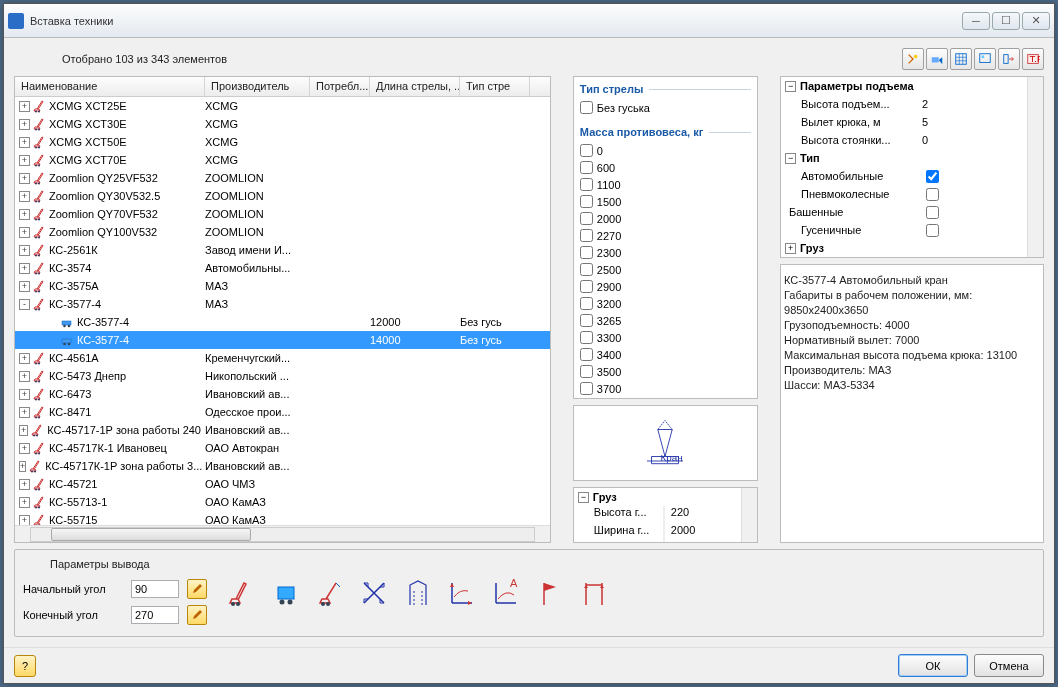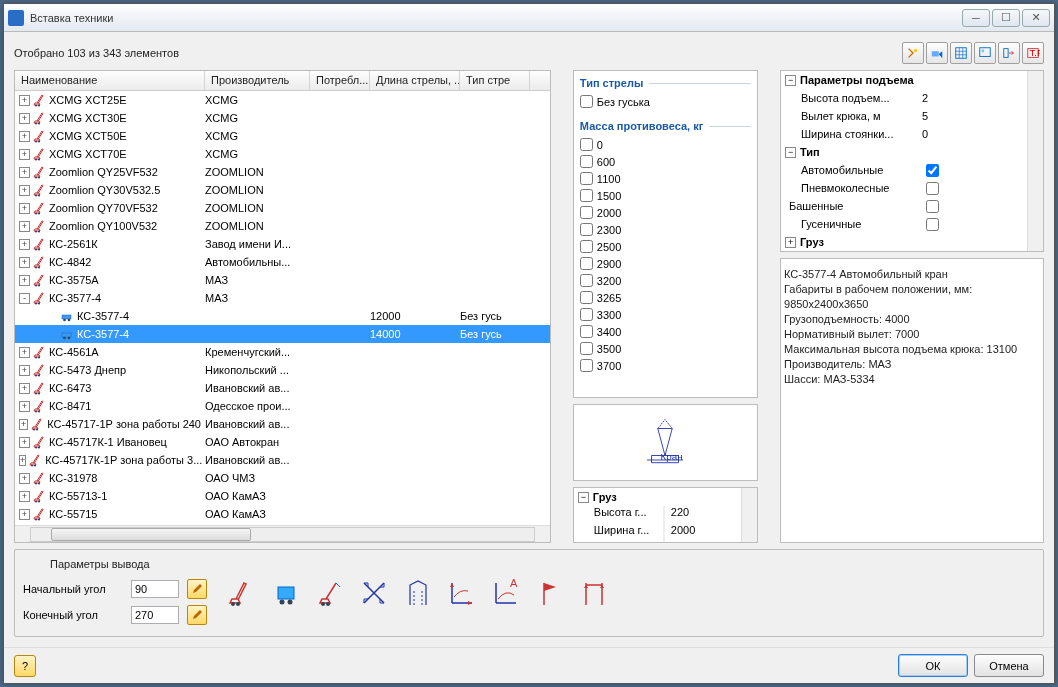--- a/index.html
+++ b/index.html
@@ -1,24 +1,24 @@
 <!DOCTYPE html>
 <html><head>
 <meta charset="utf-8">
 <style>
 * { box-sizing: border-box; font-family: Tahoma, Arial, sans-serif; font-size: 11px; }
 body { margin: 0; background: #4d6a88; padding: 3px; }
 .window { background: #f0f0f0; border: 1px solid #555; width: 1052px; height: 681px; display: flex; flex-direction: column; box-shadow: 0 0 8px rgba(0,0,0,.3); }
-.titlebar { background: linear-gradient(#fdfdfd,#e3e9f0); height: 28px; display: flex; align-items: center; padding: 0 4px; border-bottom: 1px solid #bbb; }
+.titlebar { background: linear-gradient(#fdfdfd,#e3e9f0); height: 34px; display: flex; align-items: center; padding: 0 4px; border-bottom: 1px solid #bbb; }
 .titlebar .icon { width: 16px; height: 16px; background: #2a6dc7; margin-right: 6px; border-radius: 2px; }
 .titlebar .title { flex: 1; color: #333; }
 .winbtns { display: flex; gap: 2px; }
 .winbtn { width: 28px; height: 18px; background: linear-gradient(#f5f8fb,#dfe6ef); border: 1px solid #9aa; border-radius: 3px; display: flex; align-items: center; justify-content: center; color: #555; cursor: pointer; font-family: Arial; }
 .content { flex: 1; padding: 10px; display: flex; flex-direction: column; gap: 6px; overflow: hidden; }
-.topbar { display: flex; align-items: center; }
+.topbar { display: flex; align-items: center; margin-left: 48px; }
 .status { color: #222; }
 .toolbtns { margin-left: auto; display: flex; gap: 2px; }
 .tbtn { width: 22px; height: 22px; border: 1px solid #a0a0a0; background: linear-gradient(#fdfdfd,#e6e6e6); border-radius: 2px; cursor: pointer; display:flex; align-items:center; justify-content:center; }
 .tbtn svg { width:14px; height:14px; }
 .main { flex: 1; display: flex; gap: 22px; min-height: 0; }
 .col1 { width: 545px; display: flex; flex-direction: column; border: 1px solid #bcbcbc; background: #fff; }
 .theadrow { display: flex; background: linear-gradient(#fdfdfd,#ececec); border-bottom: 1px solid #ccc; height: 20px; }
 .th { border-right: 1px solid #d4d4d4; padding: 3px 6px; color: #222; overflow: hidden; white-space: nowrap; }
 .c-name { width: 190px; } .c-man { width: 105px; } .c-pot { width: 60px; } .c-len { width: 90px; } .c-typ { width: 70px; }
 .tbody { flex: 1; overflow: hidden; }
@@ -297,21 +297,21 @@
             <div class="trow">
               <div class="cell c-name" style="display:flex;align-items:center;">
                 <div class="exp">+</div>
                 <span class="ric">
                   <svg viewBox="0 0 14 14">
                     <path d="M1 12h6l-1-2h-4zM4 10l5-8 1 .5-5 8" stroke="#c33" fill="none" stroke-width="1"></path>
                     <circle cx="3" cy="12.5" r="1" fill="#336"></circle>
                     <circle cx="6" cy="12.5" r="1" fill="#336"></circle>
                   </svg>
                 </span>
-                <span>КС-4842</span>
+                <span>КС-3574</span>
               </div>
               <div class="cell c-man">Автомобильны...</div>
               <div class="cell c-pot"></div>
               <div class="cell c-len"></div>
               <div class="cell c-typ"></div>
             </div>
             <div class="trow">
               <div class="cell c-name" style="display:flex;align-items:center;">
                 <div class="exp">+</div>
                 <span class="ric">
@@ -501,21 +501,21 @@
             <div class="trow">
               <div class="cell c-name" style="display:flex;align-items:center;">
                 <div class="exp">+</div>
                 <span class="ric">
                   <svg viewBox="0 0 14 14">
                     <path d="M1 12h6l-1-2h-4zM4 10l5-8 1 .5-5 8" stroke="#c33" fill="none" stroke-width="1"></path>
                     <circle cx="3" cy="12.5" r="1" fill="#336"></circle>
                     <circle cx="6" cy="12.5" r="1" fill="#336"></circle>
                   </svg>
                 </span>
-                <span>КС-31978</span>
+                <span>КС-45721</span>
               </div>
               <div class="cell c-man">ОАО ЧМЗ</div>
               <div class="cell c-pot"></div>
               <div class="cell c-len"></div>
               <div class="cell c-typ"></div>
             </div>
             <div class="trow">
               <div class="cell c-name" style="display:flex;align-items:center;">
                 <div class="exp">+</div>
                 <span class="ric">
@@ -585,20 +585,24 @@
                   <input type="checkbox" style="">
                   <span>1100</span>
                 </label>
                 <label class="chk">
                   <input type="checkbox" style="">
                   <span>1500</span>
                 </label>
                 <label class="chk">
                   <input type="checkbox" style="">
                   <span>2000</span>
+                </label>
+                <label class="chk">
+                  <input type="checkbox" style="">
+                  <span>2270</span>
                 </label>
                 <label class="chk">
                   <input type="checkbox" style="">
                   <span>2300</span>
                 </label>
                 <label class="chk">
                   <input type="checkbox" style="">
                   <span>2500</span>
                 </label>
                 <label class="chk">
@@ -672,21 +676,21 @@
             <div id="liftrows">
                 <div class="prow3">
                   <div class="plab3" style="padding-left:20px">Высота  подъем...</div>
                   <div class="pval3">2</div>
                 </div>
                 <div class="prow3">
                   <div class="plab3" style="padding-left:20px">Вылет крюка, м</div>
                   <div class="pval3">5</div>
                 </div>
                 <div class="prow3">
-                  <div class="plab3" style="padding-left:20px">Ширина  стоянки...</div>
+                  <div class="plab3" style="padding-left:20px">Высота  стоянки...</div>
                   <div class="pval3">0</div>
                 </div>
               </div>
             <div class="exprow">
                 <div class="expbtn">−</div>
                 <span class="bold">Тип</span>
               </div>
             <div id="typerows">
                 <div class="prow3">
                   <div class="plab3" style="padding-left:20px">Автомобильные</div>

